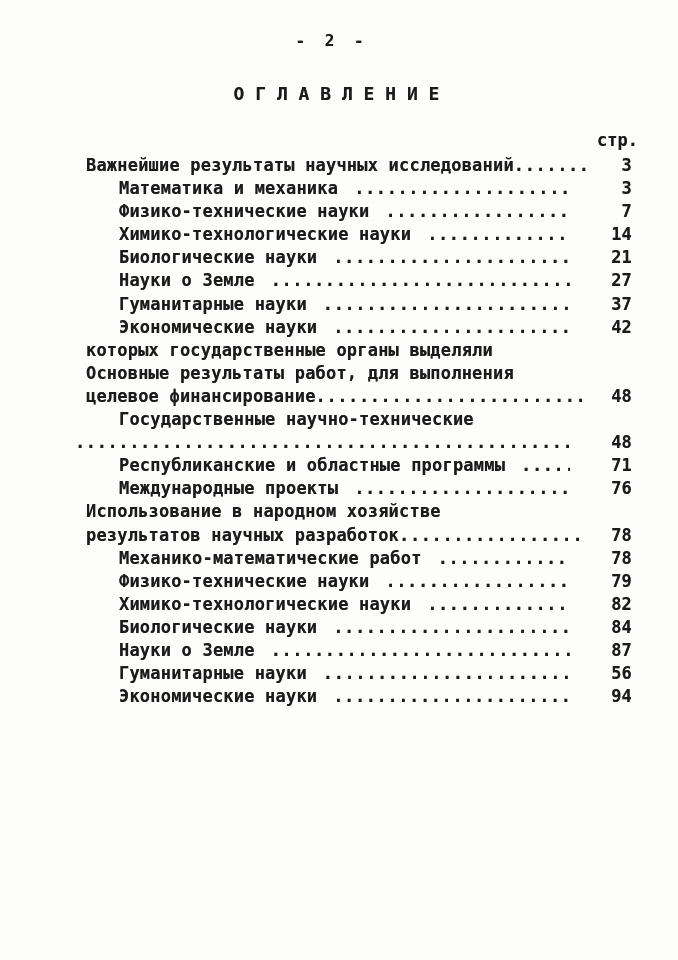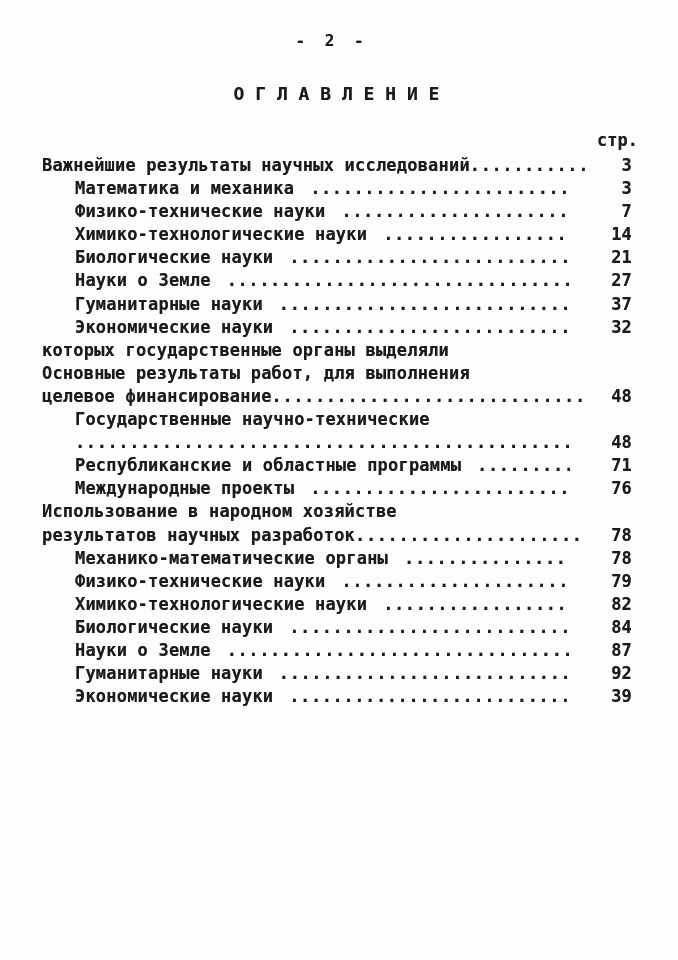--- a/index.html
+++ b/index.html
@@ -54,21 +54,21 @@
     right: 46px;
   }
   .row {
     display: flex;
     align-items: baseline;
     height: 23.1px;
     font-size: 17px;
     letter-spacing: 0.2px;
   }
   .row.indent-1 { padding-left: 33px; gap: 16px; }
-  .entry-title { white-space: pre; flex: none; }
+  .entry-title { white-space: pre; flex: none; margin-left: 44px; }
   .leader {
     flex: 1;
     overflow: hidden;
     white-space: nowrap;
     padding-right: 14px;
   }
   .leader::after {
     content: "......................................................................";
     letter-spacing: 0.6px;
   }
@@ -122,21 +122,21 @@
     <span class="pageno">27</span>
   </div>
       <div class="row indent-1">
     <span class="entry-title">Гуманитарные науки</span>
     <span class="leader"></span>
     <span class="pageno">37</span>
   </div>
       <div class="row indent-1">
     <span class="entry-title">Экономические науки</span>
     <span class="leader"></span>
-    <span class="pageno">32</span>
+    <span class="pageno">42</span>
   </div>
       <div class="row indent-0 no-leader">
     <span class="entry-title">которых государственные органы выделяли</span>
     <span class="leader"></span>
     <span class="pageno"></span>
   </div>
       <div class="row indent-0 no-leader">
     <span class="entry-title">Основные результаты работ, для выполнения</span>
     <span class="leader"></span>
     <span class="pageno"></span>
@@ -169,21 +169,21 @@
     <span class="entry-title">Использование в народном хозяйстве</span>
     <span class="leader"></span>
     <span class="pageno"></span>
   </div>
       <div class="row indent-0">
     <span class="entry-title">результатов научных разработок</span>
     <span class="leader"></span>
     <span class="pageno">78</span>
   </div>
       <div class="row indent-1">
-    <span class="entry-title">Механико-математические органы</span>
+    <span class="entry-title">Механико-математические работ</span>
     <span class="leader"></span>
     <span class="pageno">78</span>
   </div>
       <div class="row indent-1">
     <span class="entry-title">Физико-технические науки</span>
     <span class="leader"></span>
     <span class="pageno">79</span>
   </div>
       <div class="row indent-1">
     <span class="entry-title">Химико-технологические науки</span>
@@ -196,21 +196,21 @@
     <span class="pageno">84</span>
   </div>
       <div class="row indent-1">
     <span class="entry-title">Науки о Земле</span>
     <span class="leader"></span>
     <span class="pageno">87</span>
   </div>
       <div class="row indent-1">
     <span class="entry-title">Гуманитарные науки</span>
     <span class="leader"></span>
-    <span class="pageno">92</span>
+    <span class="pageno">56</span>
   </div>
       <div class="row indent-1">
     <span class="entry-title">Экономические науки</span>
     <span class="leader"></span>
-    <span class="pageno">39</span>
+    <span class="pageno">94</span>
   </div>
     </div>
 </div>
 
 </body></html>

